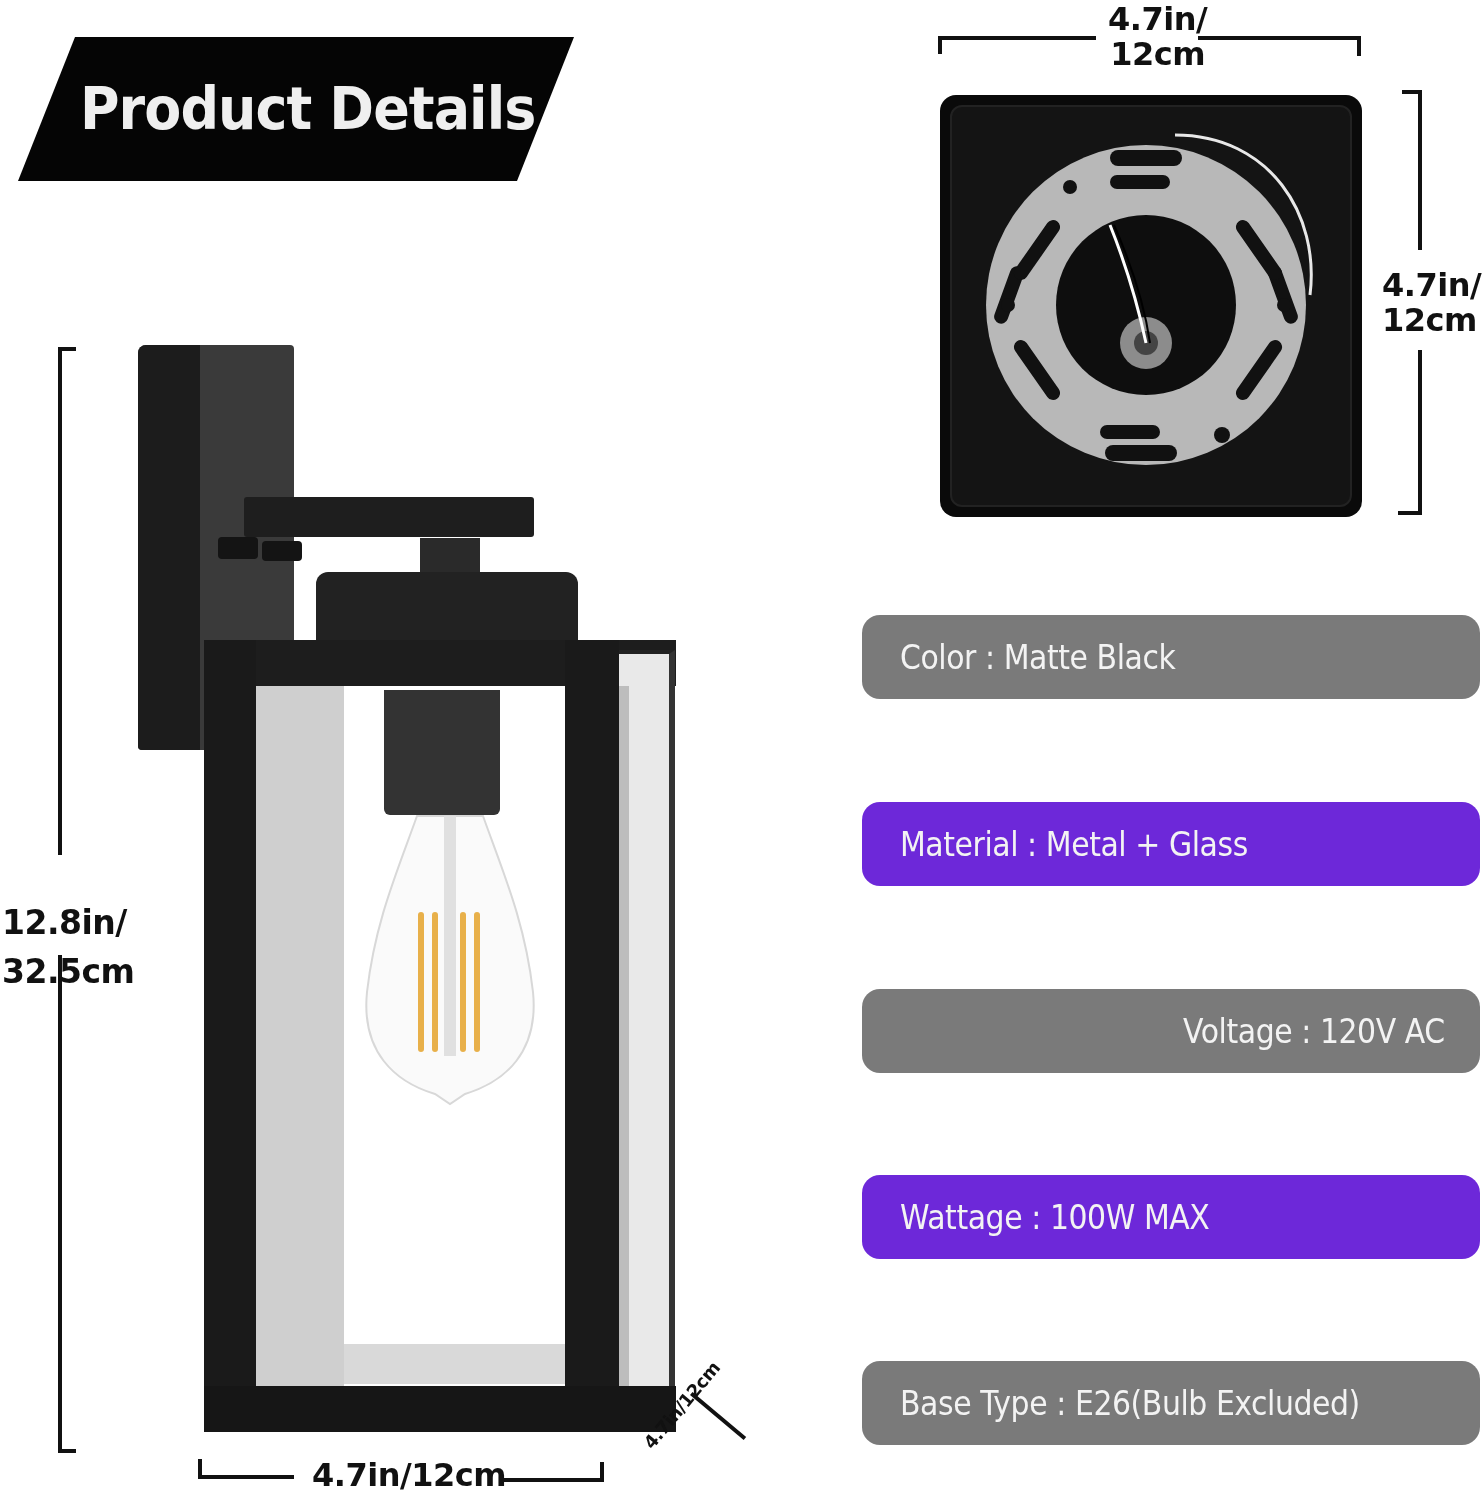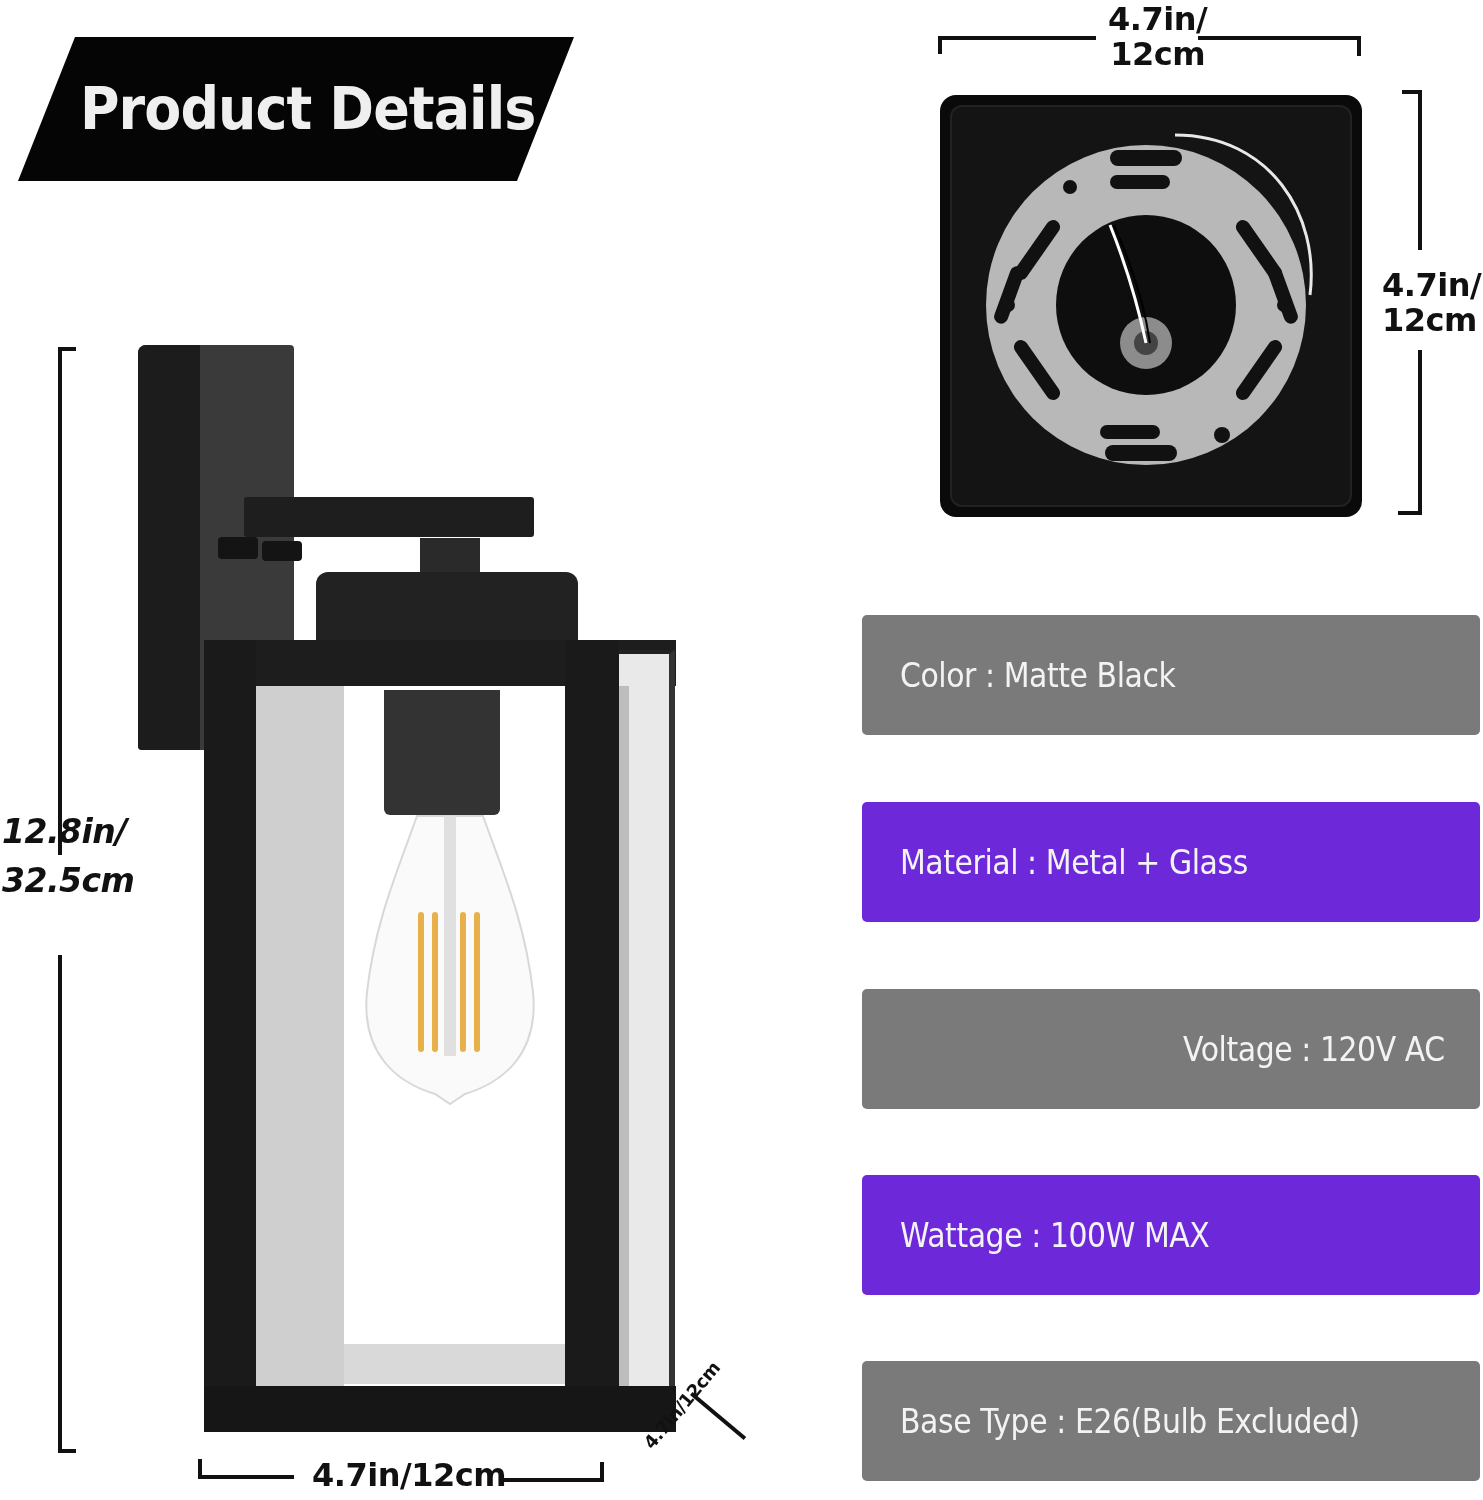--- a/index.html
+++ b/index.html
@@ -22,40 +22,40 @@
 
   
   .lamp { position: absolute; left: 0; top: 0; width: 760px; height: 1500px; }
   .part { position: absolute; }
 
   
   .topview { position: absolute; left: 940px; top: 95px; width: 422px; height: 422px; border-radius: 16px; background: #0a0a0a; overflow: hidden; }
   .topview-inner { position: absolute; left: 10px; top: 10px; right: 10px; bottom: 10px; border-radius: 12px; border: 2px solid #222; background: #141414; }
 
   .spec {
-    position: absolute; left: 862px; width: 618px; height: 120px; border-radius: 5px;
+    position: absolute; left: 862px; width: 618px; height: 84px; border-radius: 18px;
     display: flex; align-items: center; padding-left: 38px;
   }
   .spec-text {
     color: #f3f3f3; font-size: 34px; font-family: "DejaVu Sans", sans-serif;
     letter-spacing: -0.5px; transform: scaleX(0.88); transform-origin: left center; white-space: nowrap;
   }
 </style>
 </head>
 <body>
 
 <div class="banner"></div>
 <div class="banner-title">Product Details</div>
 
 <div>
   <div class="dim" style="left:58px; top:347px; width:18px; height:4px;"></div>
   <div class="dim" style="left:58px; top:347px; width:4px; height:508px;"></div>
   <div class="dim" style="left:58px; top:955px; width:4px; height:498px;"></div>
   <div class="dim" style="left:58px; top:1449px; width:18px; height:4px;"></div>
-  <div class="dim-label" style="left:2px; top:814px; font-size:33px;font-style:italic;">
+  <div class="dim-label" style="left:2px; top:905px; font-size:33px;">
     <div>12.8in/</div>
     <div style="margin-top:13px;">32.5cm</div>
   </div>
 </div>
 
 <div class="lamp">
 
   <div class="part" style="left:138px; top:345px; width:156px; height:405px; background:#3a3a3a; border-radius:8px 4px 4px 4px;"></div>
   <div class="part" style="left:138px; top:345px; width:62px; height:405px; background:#1c1c1c; border-radius:8px 0 0 4px;"></div>
 

